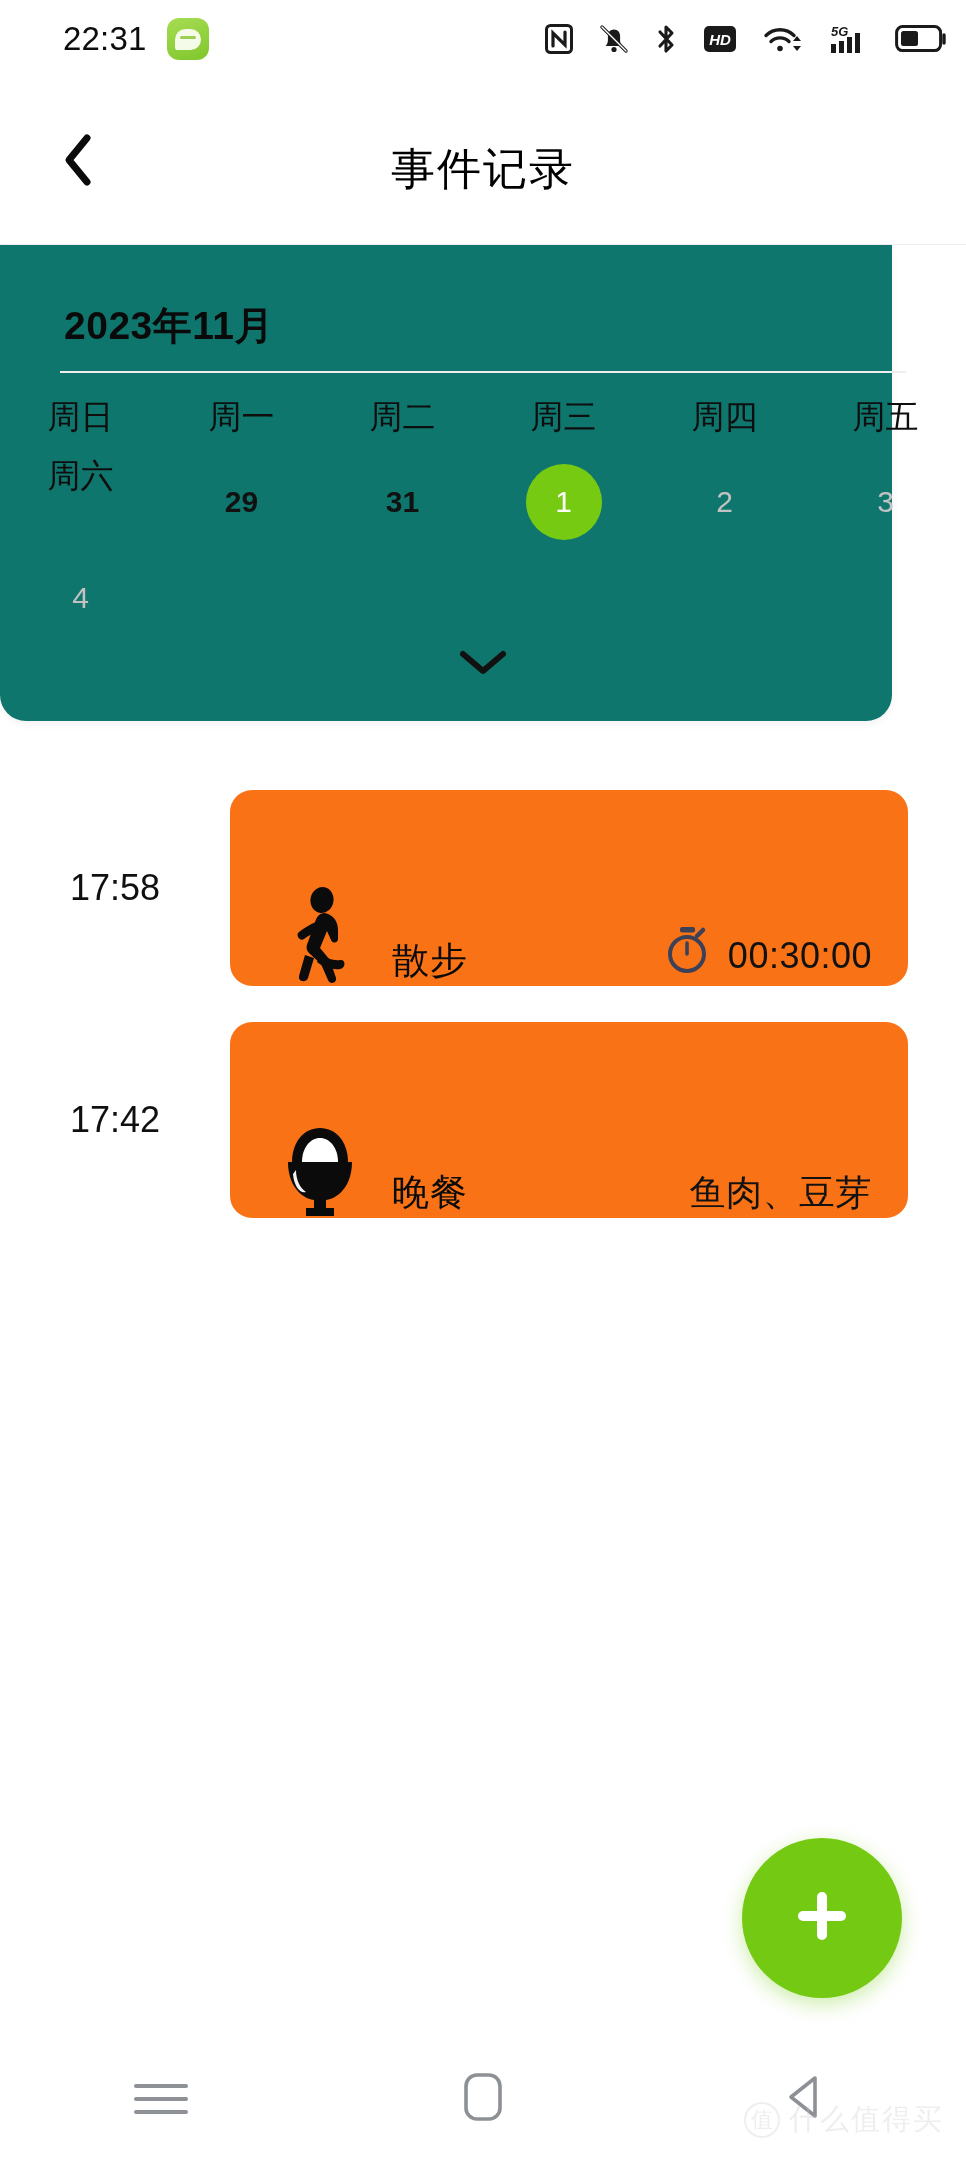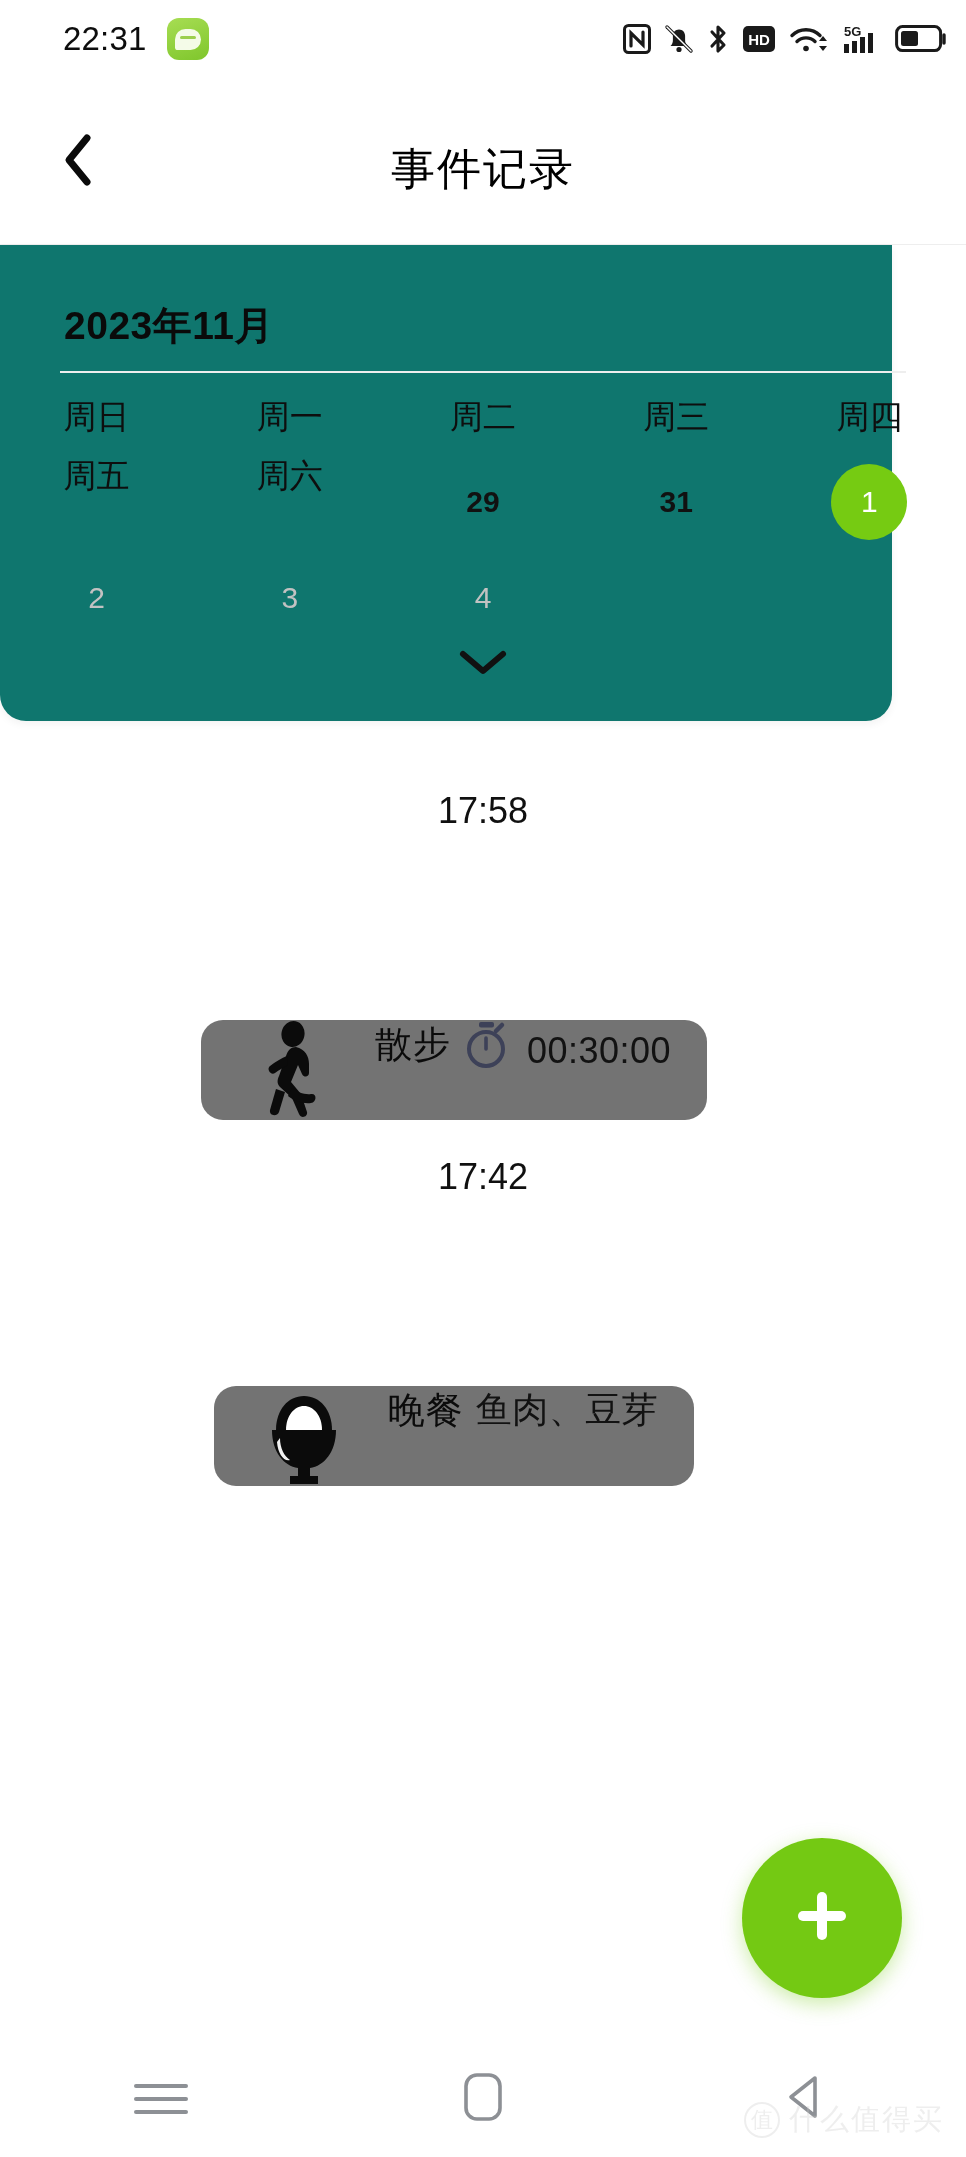--- a/index.html
+++ b/index.html
@@ -26,21 +26,21 @@
     display:flex; align-items:center; justify-content:center;
   }
   .app-chip .bubble{
     width:26px;height:21px;border-radius:11px 11px 11px 3px;background:#f4fbe8;
     position:relative;
   }
   .app-chip .bubble:after{
     content:"";position:absolute;left:5px;top:7px;width:16px;height:3px;border-radius:2px;
     background:#9ccf4e;
   }
-  .sb-right{ display:flex; align-items:center; gap:13px; }
+  .sb-right{ display:flex; align-items:center; gap:26px;font-style:italic; }
   .sb-right svg{ display:block; }
 
   
   .titlebar{
     position:absolute; top:78px; left:0; width:966px; height:167px;
     border-bottom:1.6px solid #eeeeee;
   }
   .back-btn{
     position:absolute; left:46px; top:52px; width:64px; height:64px;
     display:flex; align-items:center; justify-content:center; cursor:pointer;
@@ -60,21 +60,21 @@
   }
   .cal-month{
     position:absolute; left:64px; top:54px;
     font-size:39px; font-weight:700; color:#0a0a0a; letter-spacing:0.5px;
   }
   .cal-divider{
     position:absolute; left:60px; top:126px; width:846px; height:1.6px; background:#eeeeee;
   }
   .cal-grid{
     position:absolute; left:0; top:150px; width:966px;
-    display:grid; grid-template-columns:repeat(5,1fr);
+    display:grid; grid-template-columns:repeat(6,1fr);
   }
   .cal-dow{
     text-align:center; font-size:33px; font-weight:500; color:#0e0e0e;
     padding-bottom:14px;
   }
   .cal-daycell{
     display:flex; align-items:center; justify-content:center; height:96px;
   }
   .cal-day{
     width:76px; height:76px; border-radius:50%;
@@ -84,29 +84,29 @@
   .cal-day.muted{ color:#c2c2c2; font-weight:400; }
   .cal-day.selected{ background:#76cb12; color:#ffffff; font-weight:500; }
   .cal-expand{
     position:absolute; left:0; top:400px; width:966px;
     display:flex; align-items:center; justify-content:center; cursor:pointer;
   }
 
   
   .events{ position:absolute; top:790px; left:0; width:966px; }
   .event-row{
-    display:flex; align-items:center; margin-bottom:36px;flex-direction:column;
+    display:flex; align-items:center; margin-bottom:36px;
   }
   .event-time{
     width:230px; text-align:center; font-size:36px; font-weight:400; color:#101010;
     flex:0 0 230px;
   }
   .event-card{
-    flex:1; margin-right:58px; height:196px; background:#737373; border-radius:22px;
-    display:flex; align-items:flex-start; padding:0 36px 0 44px; cursor:pointer;gap:12px;
+    flex:1; margin-right:58px; height:196px; background:#f97316; border-radius:22px;
+    display:flex; align-items:flex-end; padding:0 36px 0 44px; cursor:pointer;
   }
   .event-icon{ width:92px; flex:0 0 92px; display:flex; align-items:center; justify-content:center; }
   .event-name{
     font-size:37px; font-weight:400; color:#0b0b0b; margin-left:26px;
     flex:0 0 auto; letter-spacing:1px;
   }
   .event-meta{
     flex:1; display:flex; align-items:center; justify-content:flex-end; gap:18px;
     font-size:36px; color:#121212; letter-spacing:0.5px;
   }

